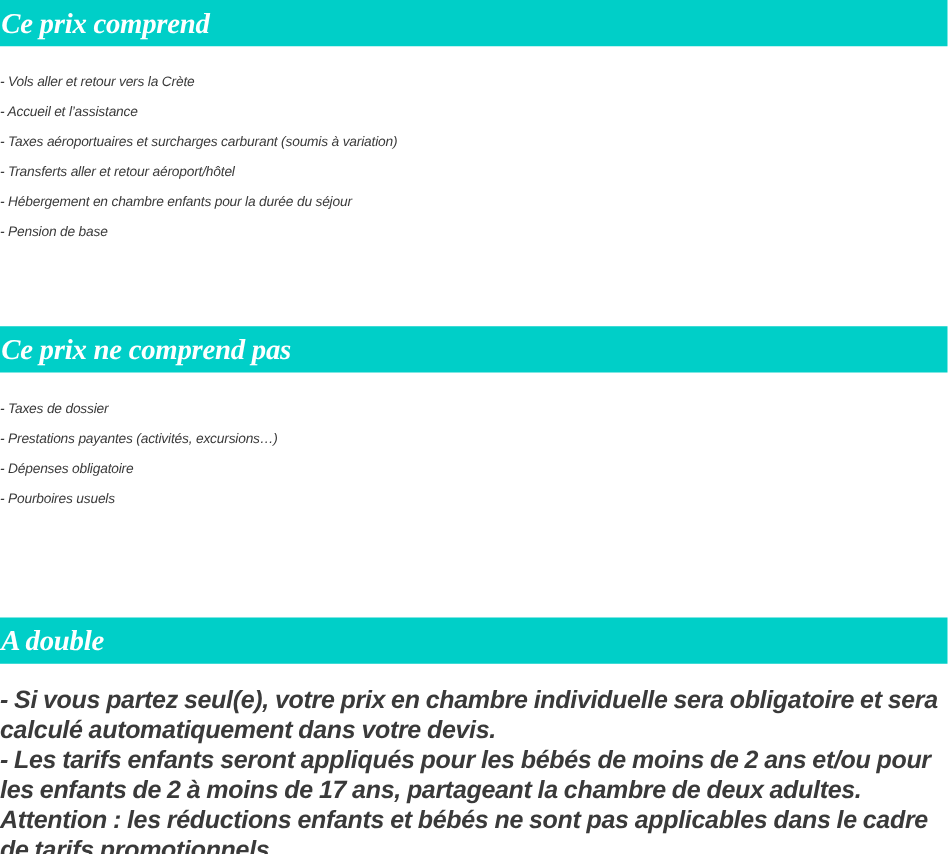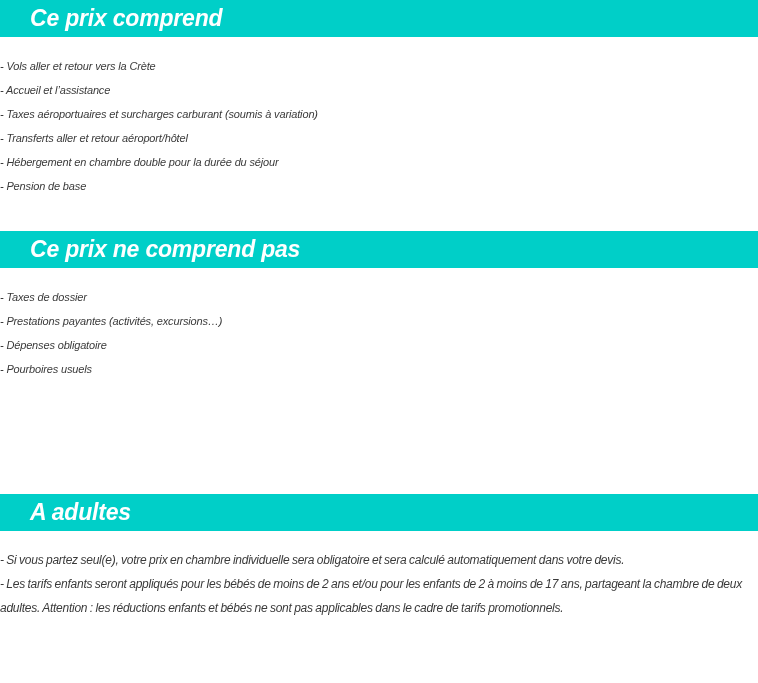--- a/index.html
+++ b/index.html
@@ -16,23 +16,24 @@
     }
     .section {
       position: absolute;
       left: 0;
       width: 758px;
     }
     .section-header {
       height: 37px;
       background: #00cfc8;
       box-sizing: border-box;
-      padding-left: 30px;
+      padding-left: 1px;
       display: flex;
       align-items: center;
+      font-family: Liberation Serif, serif;
     }
     .section-title {
       color: #ffffff;
       font-style: italic;
       font-weight: bold;
       font-size: 23px;
       letter-spacing: -0.2px;
       line-height: 37px;
       margin: 0;
     }
@@ -42,61 +43,62 @@
     .line {
       font-style: italic;
       font-size: 11px;
       line-height: 24px;
       margin: 0;
       white-space: nowrap;
       letter-spacing: -0.15px;
     }
     .para {
       font-style: italic;
-      font-size: 12px;
+      font-size: 20px;
       line-height: 24px;
       margin: 0;
       letter-spacing: -0.25px;
       width: 758px;
       word-spacing: -0.5px;
+      font-weight: bold;
     }
     #sec-includes { top: 0; }
-    #sec-excludes { top: 231px; }
+    #sec-excludes { top: 261px; }
     #sec-info { top: 494px; }
   </style>
 </head>
 <body>
 
 <div class="section" id="sec-includes">
   <div class="section-header">
     <h2 class="section-title">Ce prix comprend</h2>
   </div>
   <div class="section-body">
     <p class="line">- Vols aller et retour vers la Crète</p>
     <p class="line">- Accueil et l’assistance</p>
     <p class="line">- Taxes aéroportuaires et surcharges carburant (soumis à variation)</p>
     <p class="line">- Transferts aller et retour aéroport/hôtel</p>
-    <p class="line">- Hébergement en chambre double pour la durée du séjour</p>
+    <p class="line">- Hébergement en chambre enfants pour la durée du séjour</p>
     <p class="line">- Pension de base</p>
   </div>
 </div>
 
 <div class="section" id="sec-excludes">
   <div class="section-header">
     <h2 class="section-title">Ce prix ne comprend pas</h2>
   </div>
   <div class="section-body">
     <p class="line">- Taxes de dossier</p>
     <p class="line">- Prestations payantes (activités, excursions…)</p>
     <p class="line">- Dépenses obligatoire</p>
     <p class="line">- Pourboires usuels</p>
   </div>
 </div>
 
 <div class="section" id="sec-info">
   <div class="section-header">
-    <h2 class="section-title">A adultes</h2>
+    <h2 class="section-title">A double</h2>
   </div>
   <div class="section-body">
     <p class="para">- Si vous partez seul(e), votre prix en chambre individuelle sera obligatoire et sera calculé automatiquement dans votre devis.</p>
     <p class="para">- Les tarifs enfants seront appliqués pour les bébés de moins de 2 ans et/ou pour les enfants de 2 à moins de 17 ans, partageant la chambre de deux adultes. Attention : les réductions enfants et bébés ne sont pas applicables dans le cadre de tarifs promotionnels.</p>
   </div>
 </div>
 
 </body></html>

